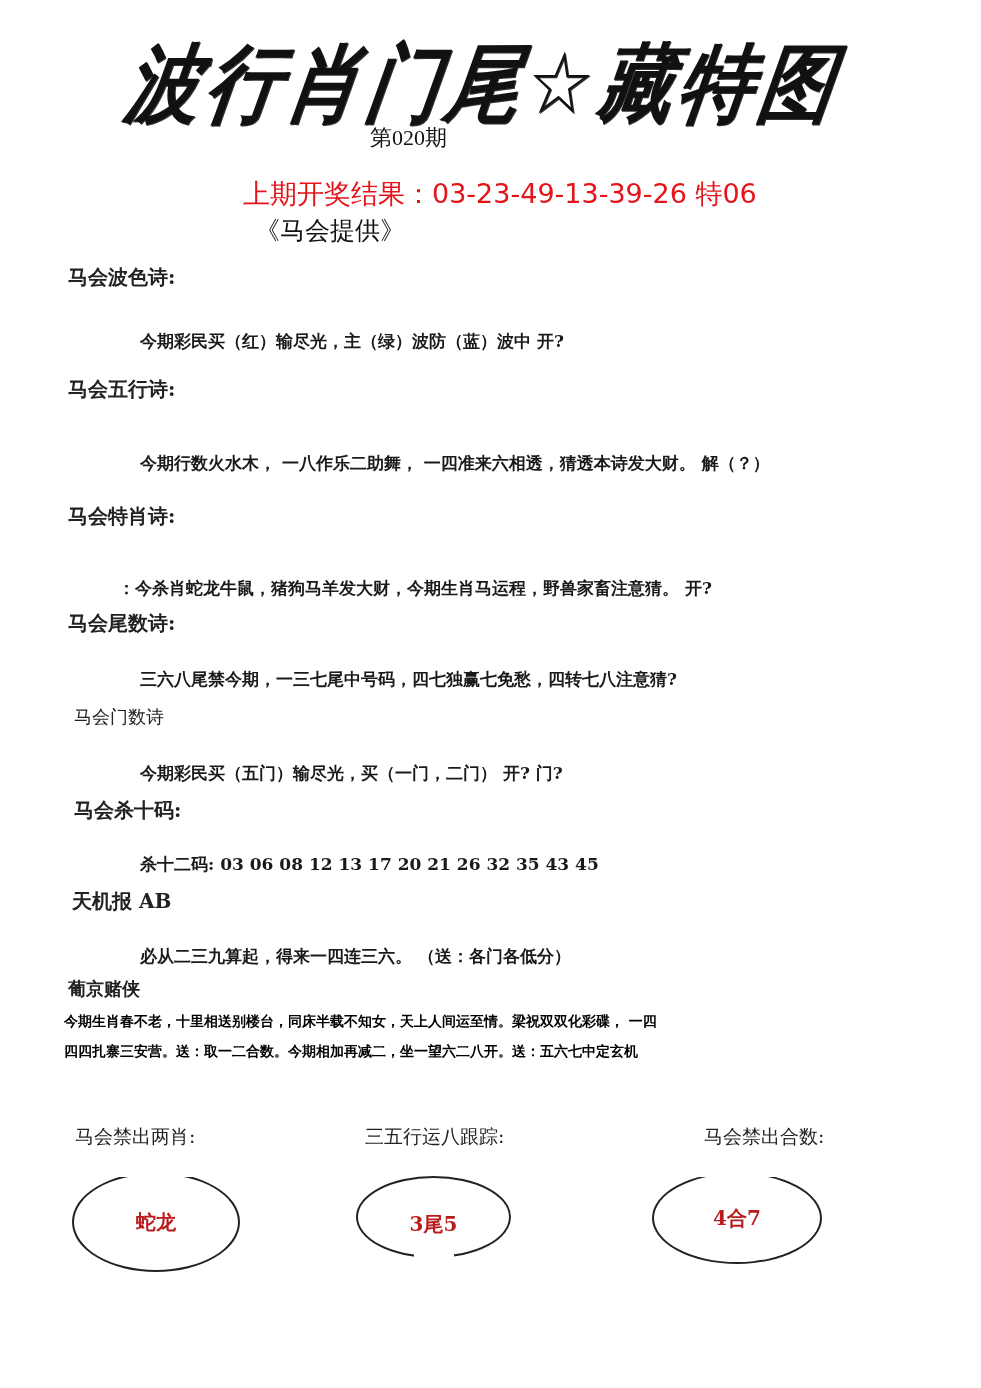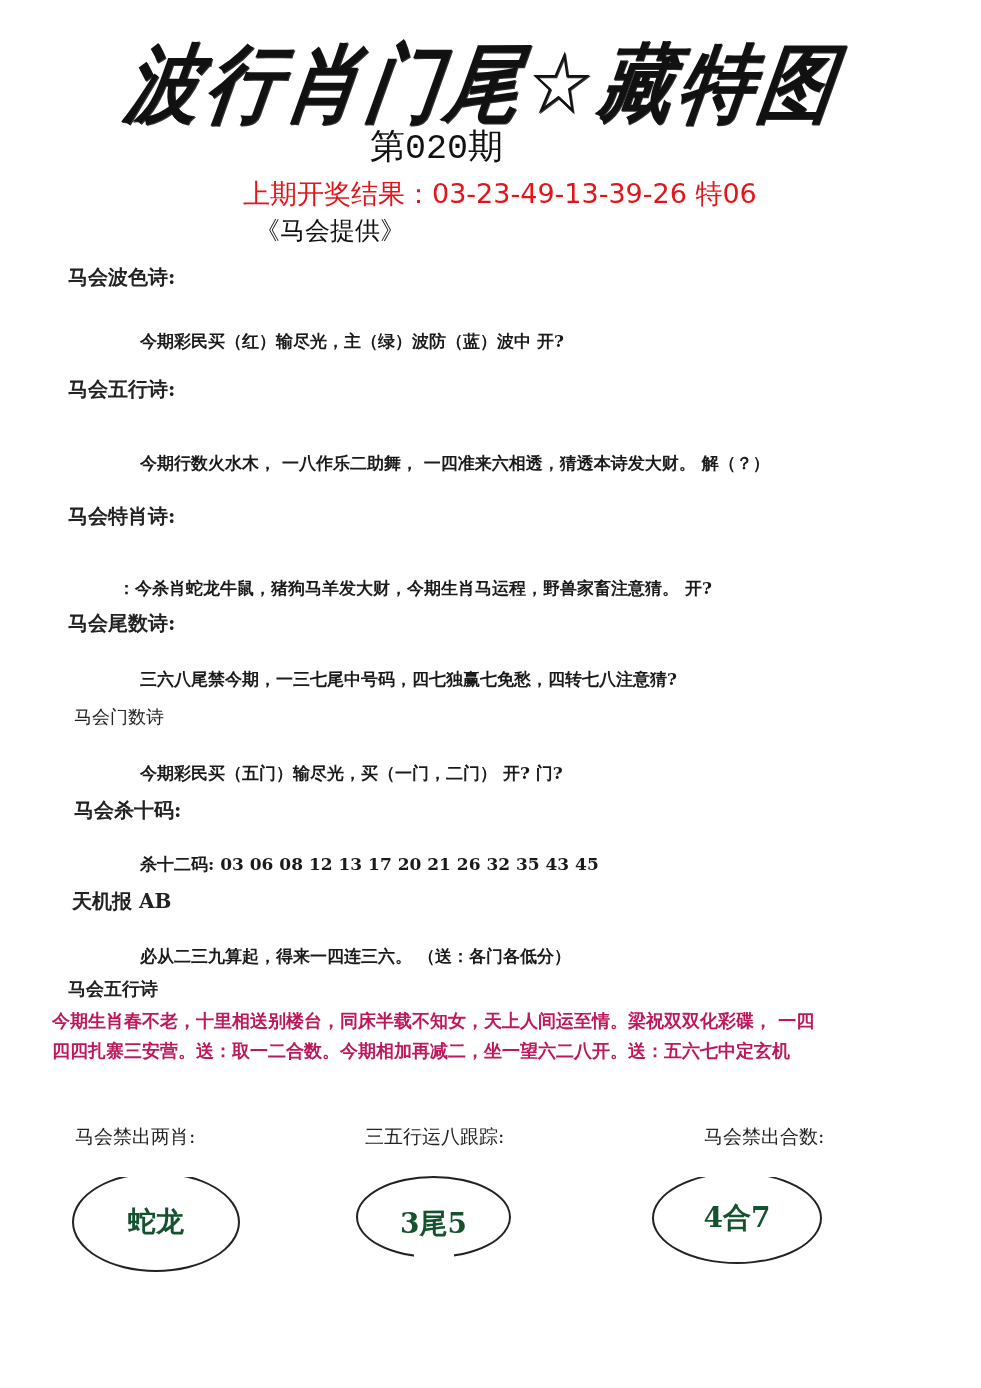--- a/index.html
+++ b/index.html
@@ -6,30 +6,30 @@
   html, body { width: 981px; height: 1388px; background: #ffffff; overflow: hidden; }
   body { position: relative; font-family: "DejaVu Serif", "Liberation Serif", serif; color: #111; }
   .abs { position: absolute; white-space: nowrap; }
   .main-title {
     left: 135px; top: 28px; width: 680px; height: 95px;
     font-family: "DejaVu Sans", sans-serif; font-weight: bold; font-style: italic;
     font-size: 74px; letter-spacing: 6px; color: #111;
     transform: skewX(-8deg) scaleY(1.15); transform-origin: left top;
     text-shadow: 1px 1px 0 #333;
   }
-  .issue { left: 370px; top: 123px; font-family: Liberation Mono, monospace; font-size: 35px; color: #111; }
+  .issue { left: 370px; top: 123px; font-family: Liberation Serif, serif; font-size: 22px; color: #111; }
   .result { left: 243px; top: 176px; font-family: "DejaVu Sans", sans-serif; font-size: 27px; color: #e3141a; }
   .provider { left: 255px; top: 214px; font-family: "DejaVu Sans", sans-serif; font-size: 25px; color: #111; }
   .sec { font-size: 20px; font-weight: bold; color: #222; }
   .line { font-size: 17px; font-weight: bold; color: #1a1a1a; }
-  .para { left: 52px; width: 860px; font-size: 18px; font-weight: bold; line-height: 30px; color: #be185d; white-space: normal; }
+  .para { left: 64px; width: 860px; font-size: 14px; font-weight: bold; line-height: 30px; color: #000000; white-space: normal; }
   .oval {
     position: absolute; border: 2px solid #222; border-radius: 50%;
     display: flex; align-items: center; justify-content: center;
-    font-size: 28px; font-weight: bold; color: #14532d;
+    font-size: 20px; font-weight: bold; color: #b91c1c;
   }
   .oval .gap-top { position: absolute; top: -3px; left: 50%; transform: translateX(-50%); width: 110px; height: 6px; background: #fff; }
   .oval .gap-bot { position: absolute; bottom: -3px; left: 50%; transform: translateX(-50%); width: 40px; height: 6px; background: #fff; }
 </style>
 </head>
 <body>
 
 <div class="abs main-title">波行肖门尾☆藏特图</div>
 <div class="abs issue">第020期</div>
 <div class="abs result">上期开奖结果：03-23-49-13-39-26 特06</div>
@@ -49,21 +49,21 @@
 
 <div class="abs sec" style="left:74px; top:705px; font-weight:normal; font-size:18px;">马会门数诗</div>
 <div class="abs line" style="left:140px; top:762px;">今期彩民买（五门）输尽光，买（一门，二门） 开? 门?</div>
 
 <div class="abs sec" style="left:74px; top:797px;">马会杀十码:</div>
 <div class="abs line" style="left:140px; top:853px;">杀十二码: 03 06 08 12 13 17 20 21 26 32 35 43 45</div>
 
 <div class="abs sec" style="left:72px; top:888px;">天机报 AB</div>
 <div class="abs line" style="left:140px; top:945px;">必从二三九算起，得来一四连三六。 （送：各门各低分）</div>
 
-<div class="abs sec" style="left:68px; top:977px; font-size:18px;">马会五行诗</div>
+<div class="abs sec" style="left:68px; top:977px; font-size:18px;">葡京赌侠</div>
 <div class="abs para" style="top:1006px;">
   <div>今期生肖春不老，十里相送别楼台，同床半载不知女，天上人间运至情。梁祝双双化彩碟， 一四</div>
   <div>四四扎寨三安营。送：取一二合数。今期相加再减二，坐一望六二八开。送：五六七中定玄机</div>
 </div>
 
 <div class="abs sec" style="left:75px; top:1124px; font-weight:normal; font-size:19px;">马会禁出两肖:</div>
 <div class="abs sec" style="left:365px; top:1124px; font-weight:normal; font-size:19px;">三五行运八跟踪:</div>
 <div class="abs sec" style="left:704px; top:1124px; font-weight:normal; font-size:19px;">马会禁出合数:</div>
 
 <div class="oval" style="left:72px; top:1172px; width:168px; height:100px;">

